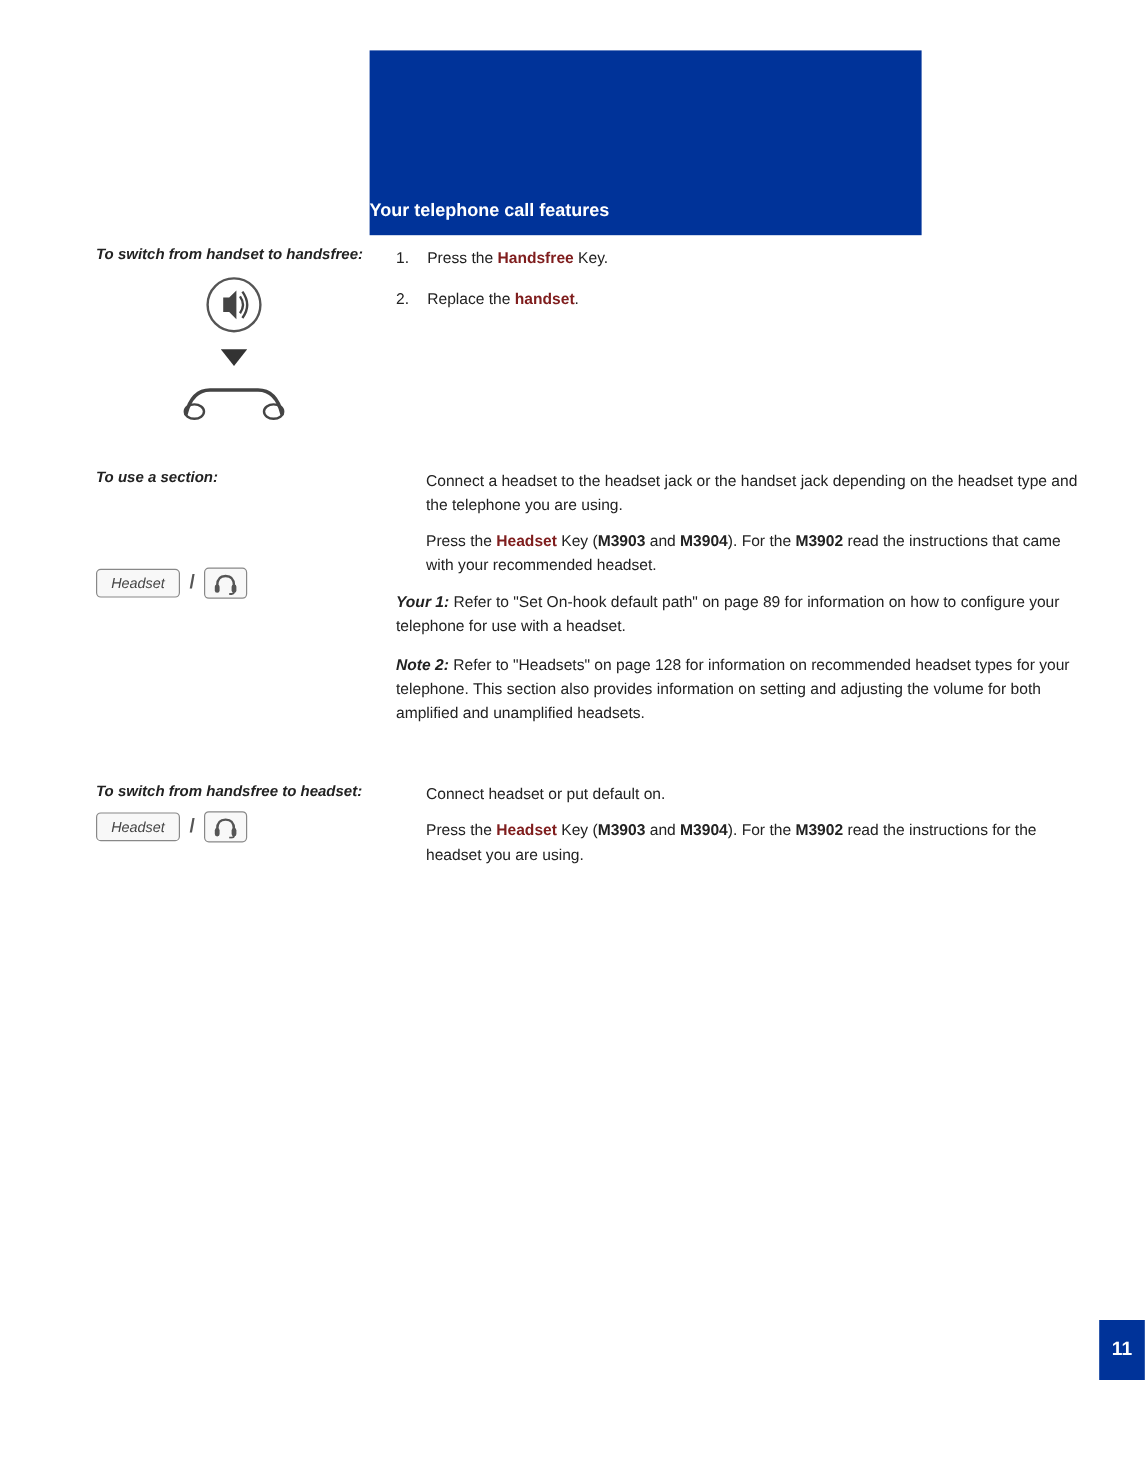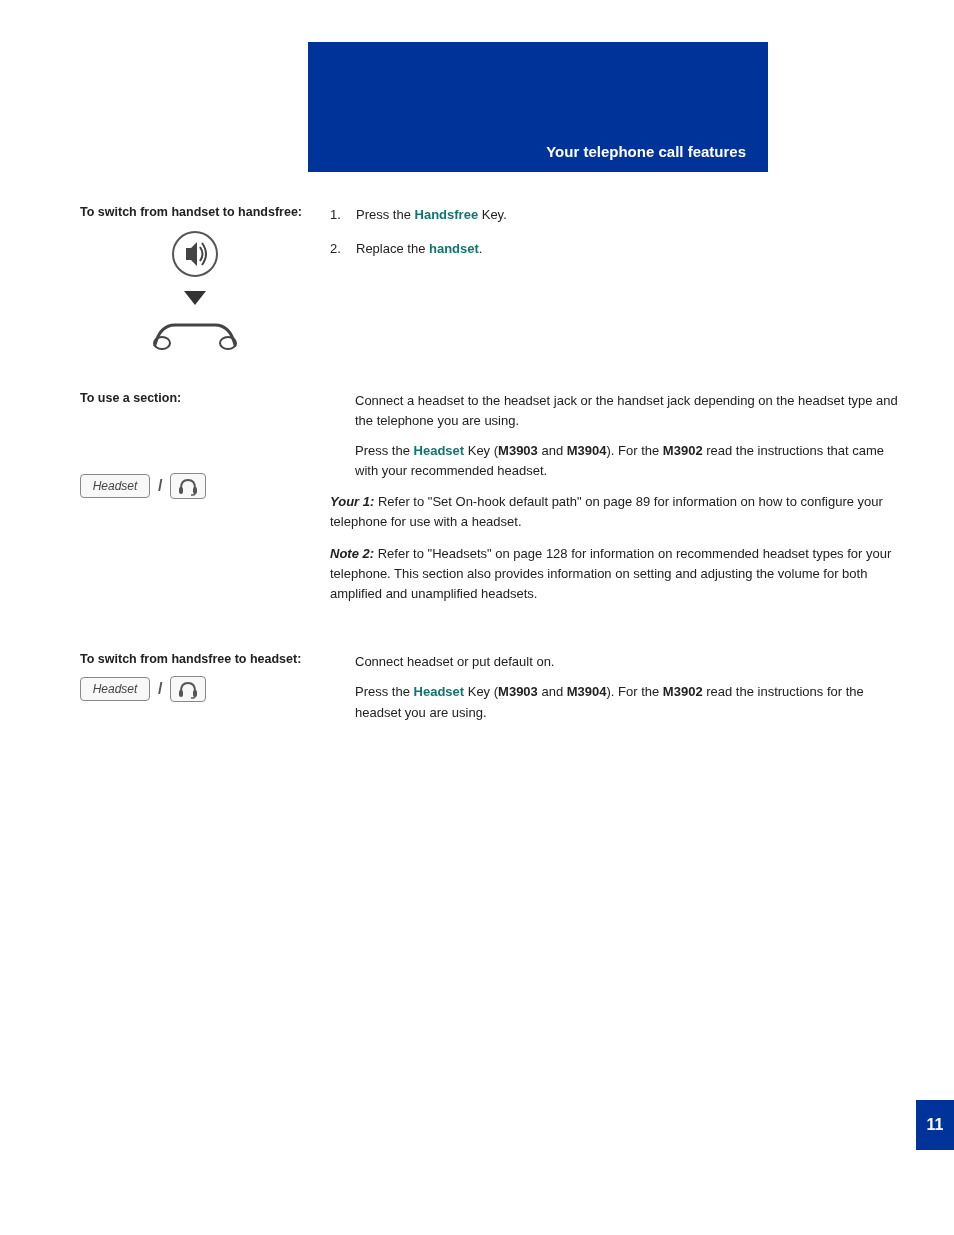--- a/index.html
+++ b/index.html
@@ -12,26 +12,25 @@
       color: #222;
       position: relative;
     }
 
     
     .header-banner {
       position: absolute;
       top: 42px;
       left: 308px;
       width: 460px;
-      height: 130px;
+      height: 154px;
       background: #003399;
       display: flex;
       align-items: flex-end;
-      justify-content: flex-end;
-      padding: 12px 22px;
+      padding: 12px 0;
     }
     .header-title {
       color: #fff;
       font-size: 15px;
       font-weight: bold;
       text-align: right;
     }
 
     
     .page-badge {
@@ -71,20 +70,21 @@
     }
     .section-right {
       flex: 1;
       padding-left: 20px;
     }
 
     .section-label {
       font-weight: bold;
       font-size: 12.5px;
       margin-bottom: 10px;
+      font-style: italic;
     }
 
     
     .handsfree-icons {
       display: flex;
       flex-direction: column;
       align-items: center;
       gap: 8px;
       margin-top: 5px;
     }
@@ -135,21 +135,21 @@
       gap: 8px;
       font-size: 13px;
       line-height: 1.5;
     }
     .step-num {
       min-width: 18px;
       font-size: 13px;
     }
 
     .blue-link {
-      color: #0f766e;
+      color: #7f1d1d;
       font-weight: bold;
     }
 
     .body-text {
       font-size: 13px;
       line-height: 1.55;
       margin-bottom: 10px;
       margin-left: 25px;
     }
 

